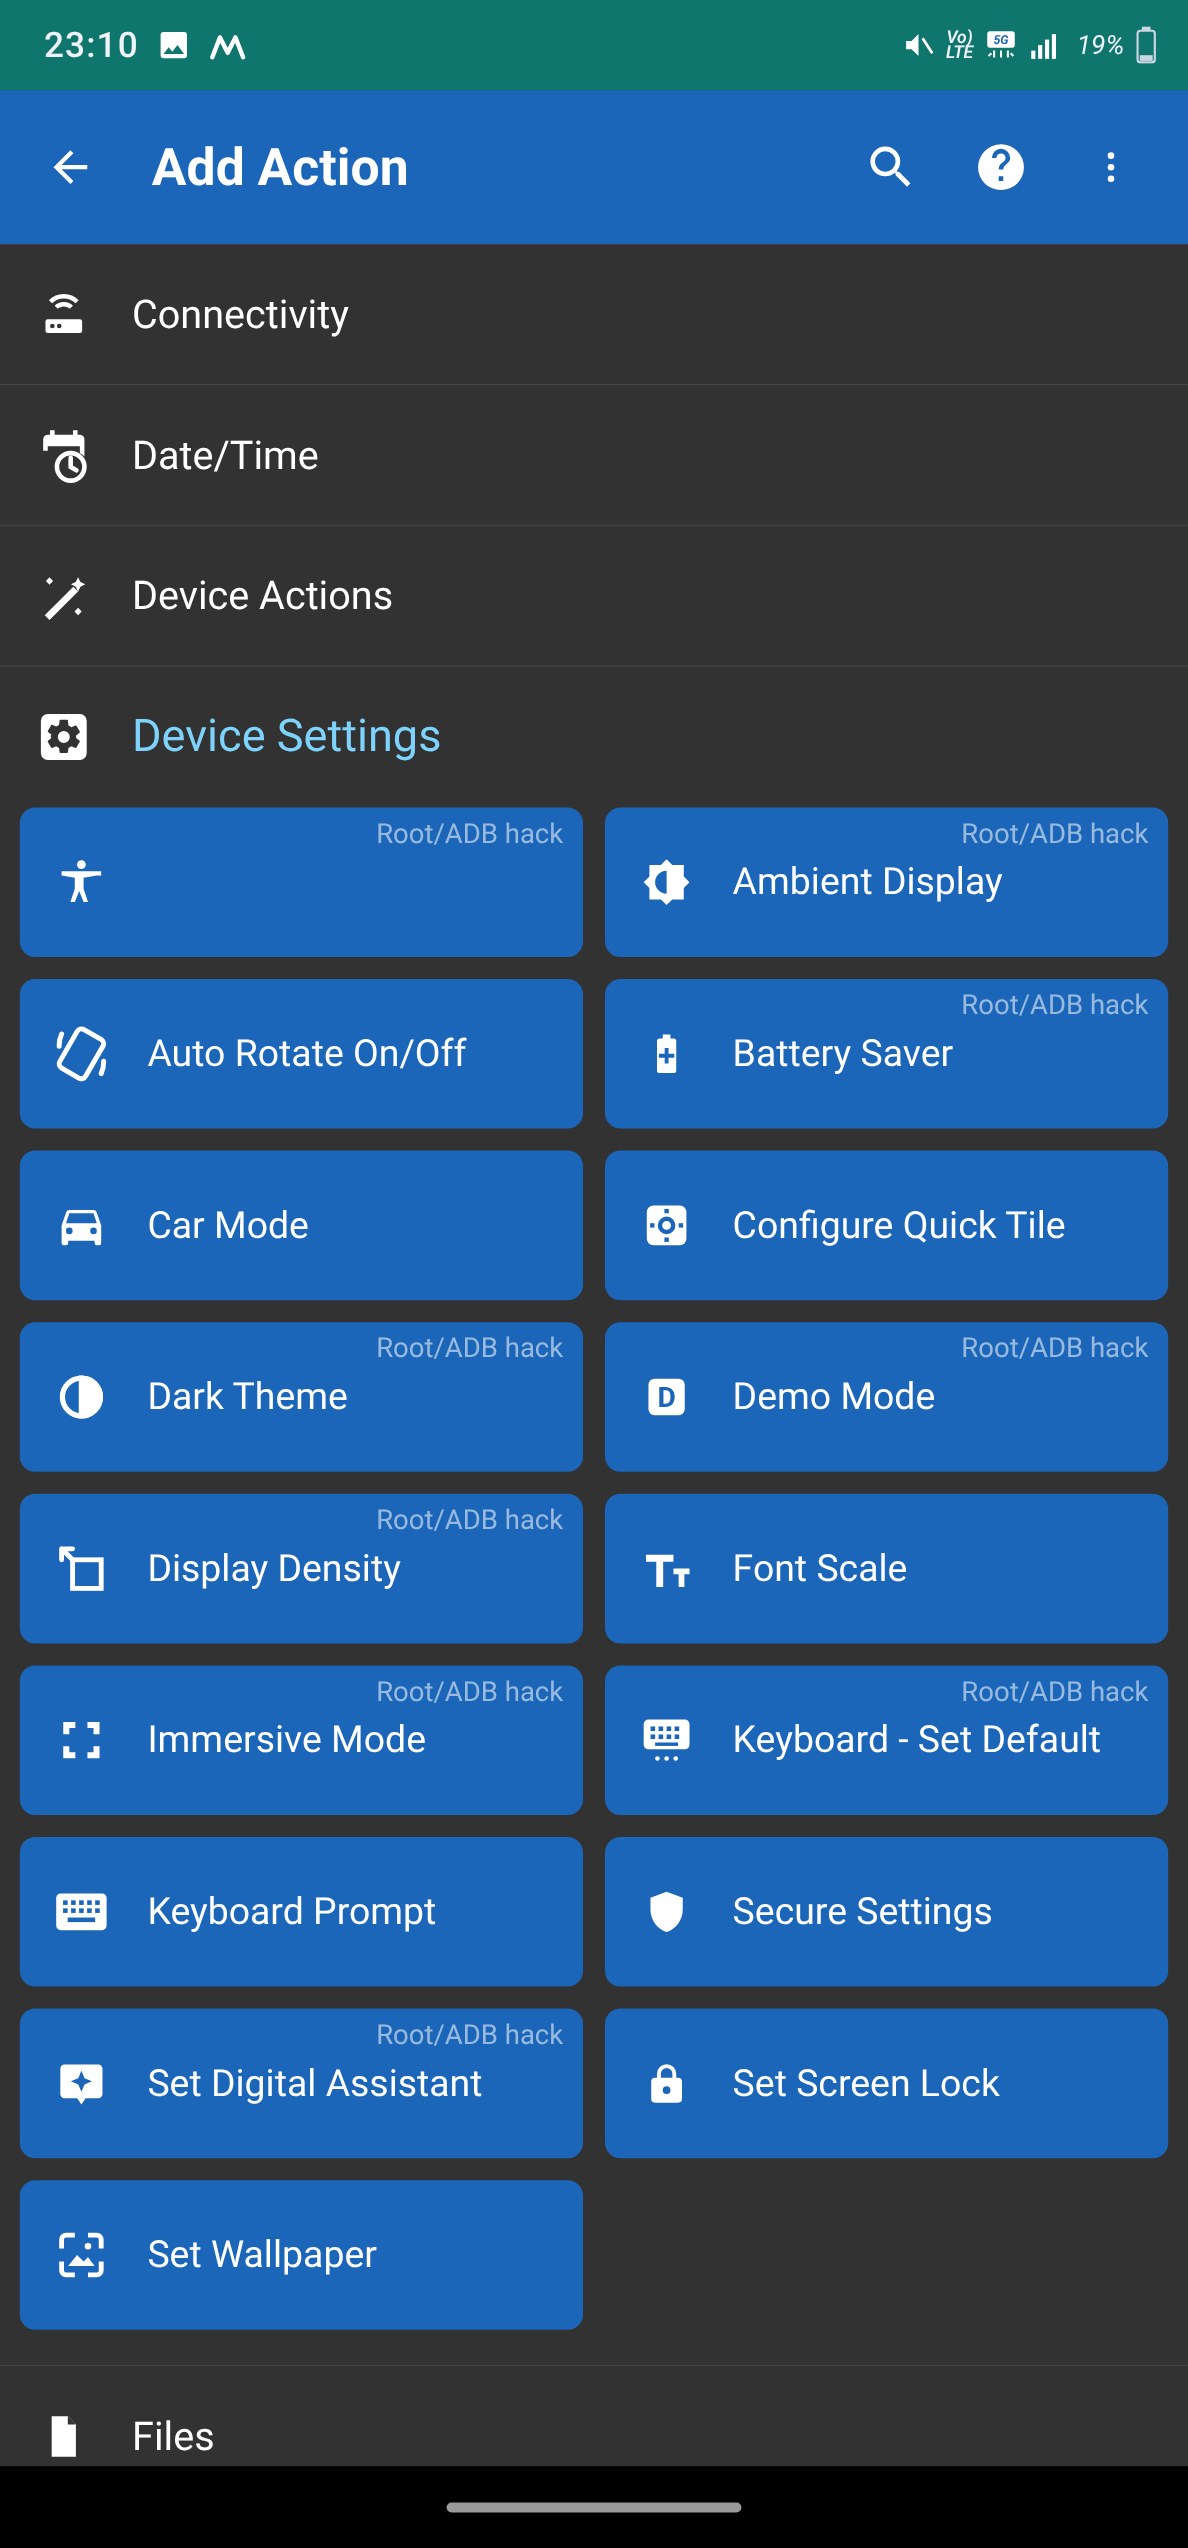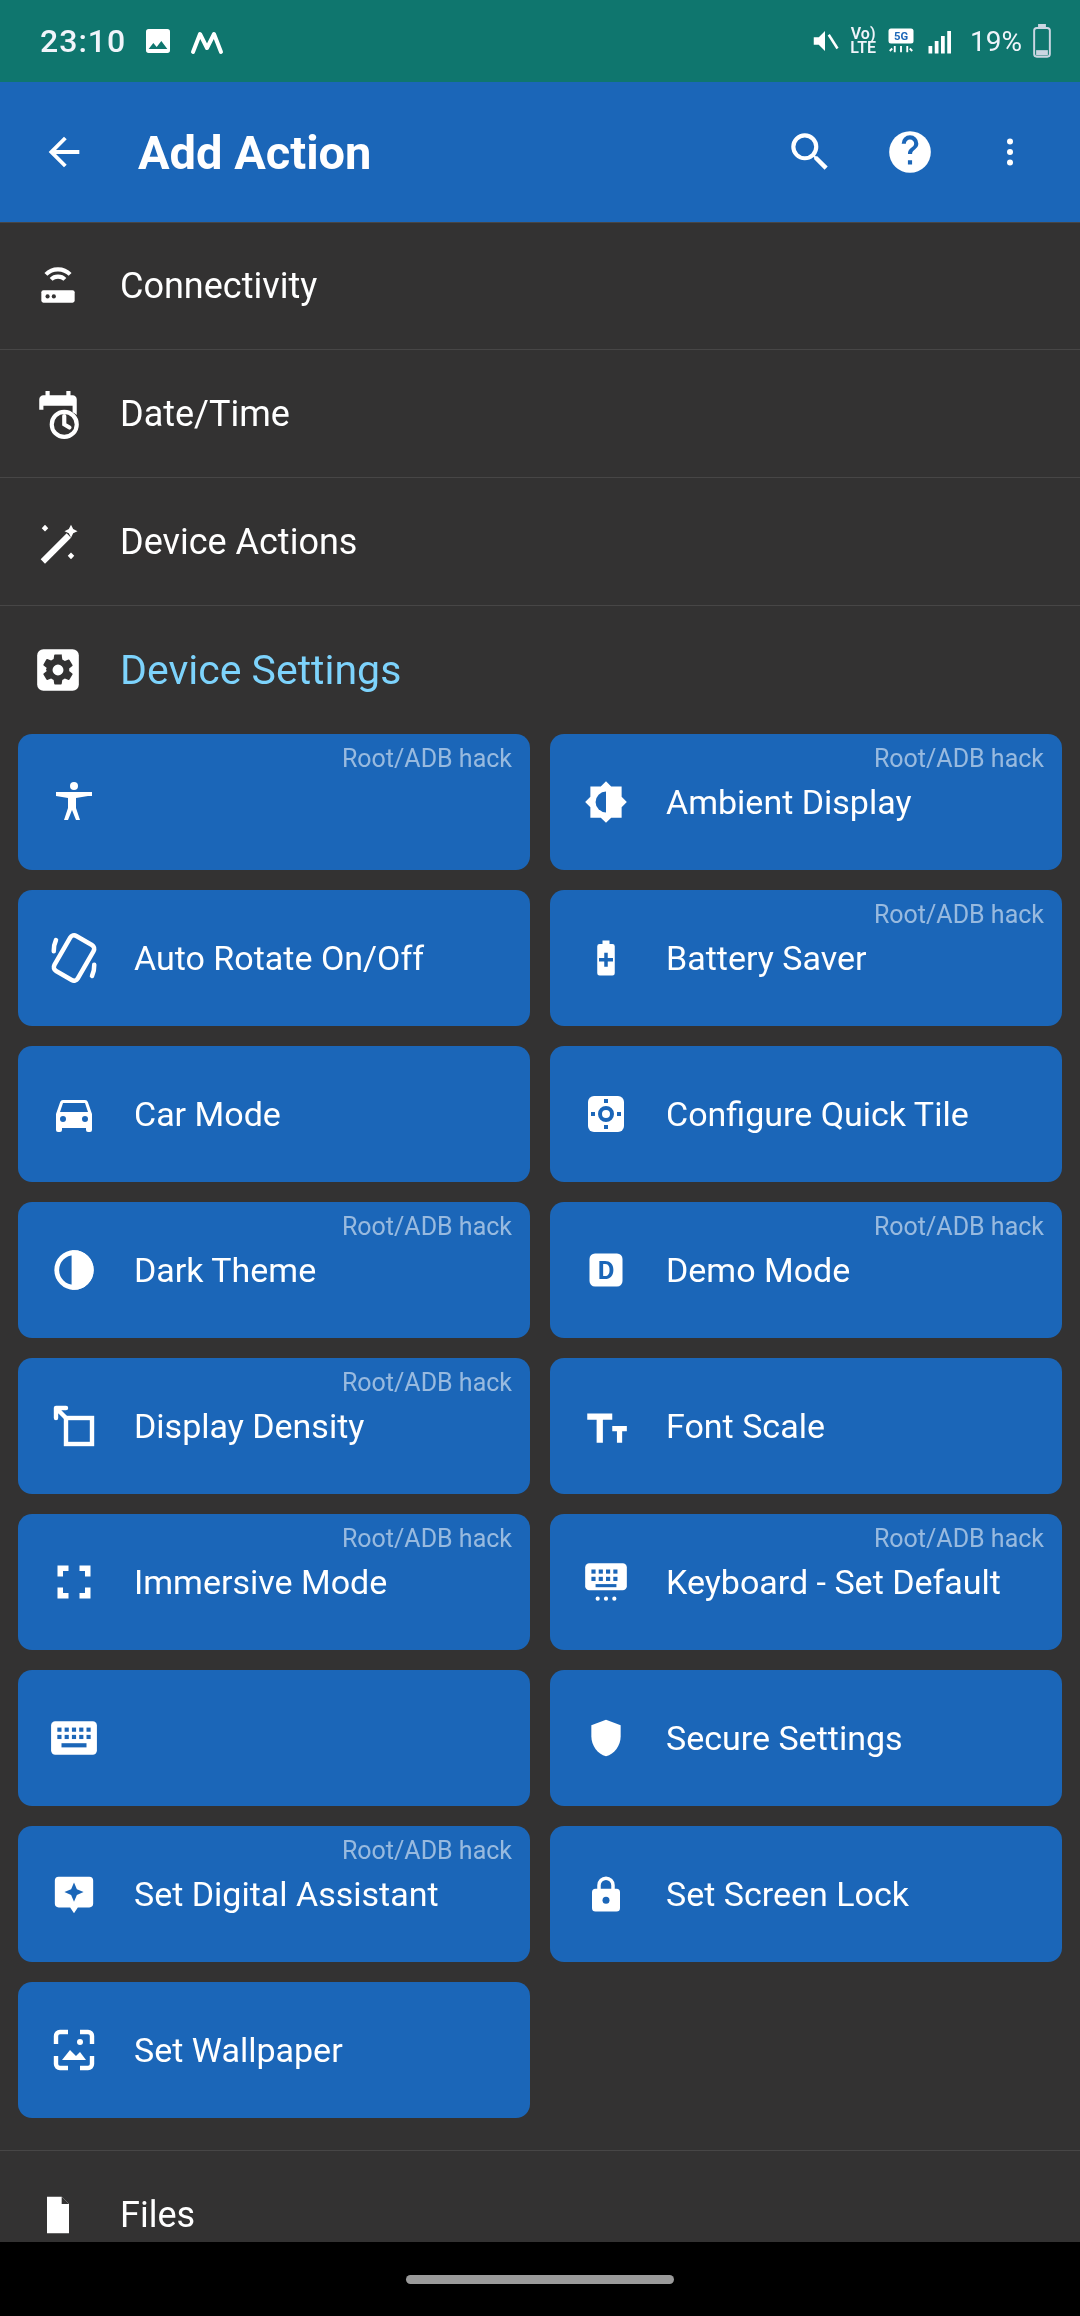--- a/index.html
+++ b/index.html
@@ -23,24 +23,24 @@
     height: 82px;
     background: #0f766e;
     display: flex;
     align-items: center;
     justify-content: space-between;
     padding: 0 28px 0 40px;
     font-size: 30px;
     color: #f0f4fa;
   }
   .status-left { display: flex; align-items: center; gap: 16px; }
-  .status-right { display: flex; align-items: center; gap: 10px; }
+  .status-right { display: flex; align-items: center; gap: 10px; font-style: italic; }
   .status-time { font-size: 32px; font-weight: 500; letter-spacing: 1px; }
   .status-icon { display: inline-flex; align-items: center; }
-  .status-batt-text { font-size: 28px; margin-left: 4px; }
+  .status-batt-text { font-size: 24px; margin-left: 4px; }
   
   .app-bar {
     height: 140px;
     background: #1b66b8;
     display: flex;
     align-items: center;
     padding: 0 20px;
   }
   .app-bar .back-btn {
     width: 88px; height: 88px;
@@ -439,20 +439,21 @@
                 <rect x="18" y="4" width="2" height="2"></rect>
                 <rect x="4" y="7.5" width="2" height="2"></rect>
                 <rect x="7.5" y="7.5" width="2" height="2"></rect>
                 <rect x="11" y="7.5" width="2" height="2"></rect>
                 <rect x="14.5" y="7.5" width="2" height="2"></rect>
                 <rect x="18" y="7.5" width="2" height="2"></rect>
                 <rect x="6" y="11.5" width="12" height="2"></rect>
               </g>
             </svg>
         </span>
+        <span class="tile-label">Keyboard Prompt</span>
       </div>
 
       <div class="tile">
         <span class="tile-icon">
           <svg width="44" height="48" viewBox="0 0 24 24" fill="#fff">
               <path d="M12 2 4 5v6c0 5 3.4 9.7 8 11 4.6-1.3 8-6 8-11V5l-8-3z"></path>
             </svg>
         </span>
         <span class="tile-label">Secure Settings</span>
       </div>

